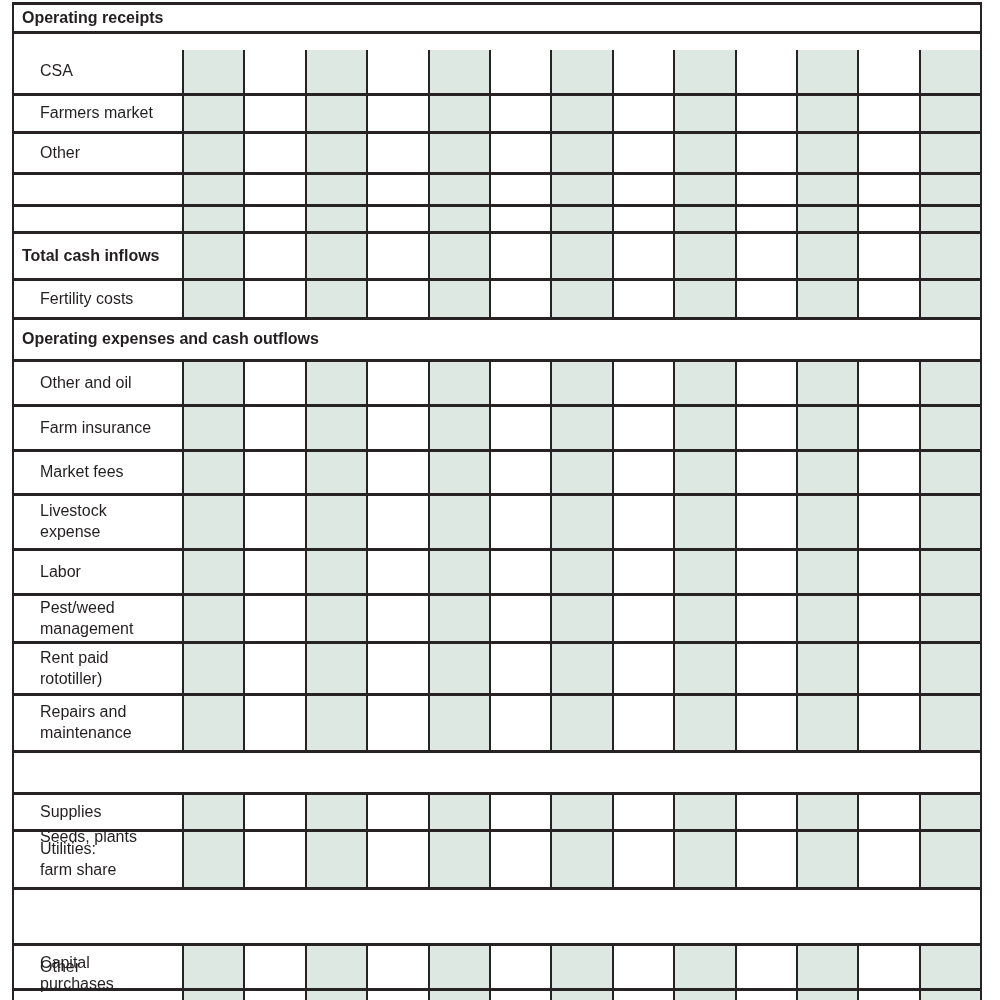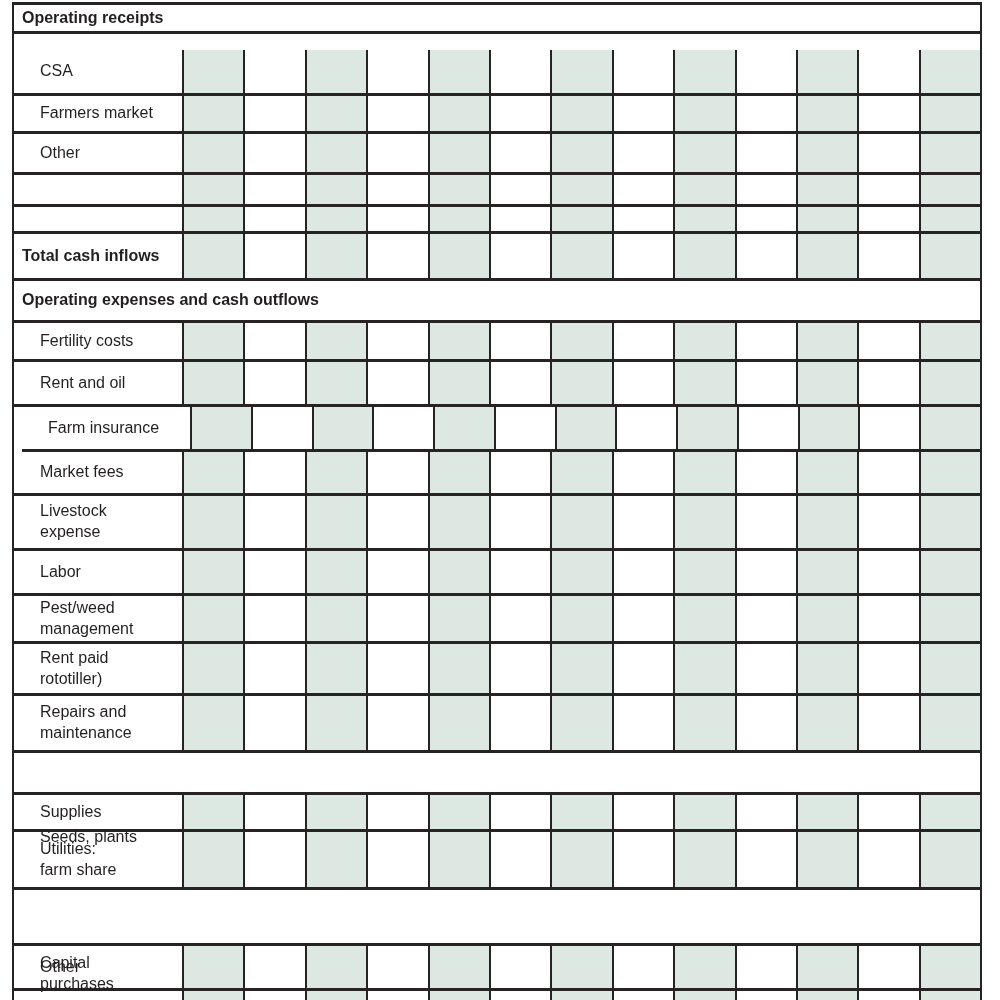--- a/index.html
+++ b/index.html
@@ -152,56 +152,56 @@
         <div class="cell shaded"></div>
         <div class="cell"></div>
         <div class="cell shaded"></div>
         <div class="cell"></div>
         <div class="cell shaded"></div>
         <div class="cell"></div>
         <div class="cell shaded"></div>
         <div class="cell"></div>
         <div class="cell shaded"></div>
       </div>
+      <div class="row row-item" style="height: 39px;">
+        <div class="label-cell">Fertility costs</div>
+        <div class="cell shaded"></div>
+        <div class="cell"></div>
+        <div class="cell shaded"></div>
+        <div class="cell"></div>
+        <div class="cell shaded"></div>
+        <div class="cell"></div>
+        <div class="cell shaded"></div>
+        <div class="cell"></div>
+        <div class="cell shaded"></div>
+        <div class="cell"></div>
+        <div class="cell shaded"></div>
+        <div class="cell"></div>
+        <div class="cell shaded"></div>
+      </div>
       <div class="row row-section" style="height: 42px;">
         <div class="label-cell">Operating expenses and cash outflows</div>
       </div>
-      <div class="row row-item" style="height: 39px;">
-        <div class="label-cell">Fertility costs</div>
-        <div class="cell shaded"></div>
-        <div class="cell"></div>
-        <div class="cell shaded"></div>
-        <div class="cell"></div>
-        <div class="cell shaded"></div>
-        <div class="cell"></div>
-        <div class="cell shaded"></div>
-        <div class="cell"></div>
-        <div class="cell shaded"></div>
-        <div class="cell"></div>
-        <div class="cell shaded"></div>
-        <div class="cell"></div>
-        <div class="cell shaded"></div>
-      </div>
       <div class="row row-item" style="height: 45px;">
-        <div class="label-cell">Rent and oil</div>
-        <div class="cell shaded"></div>
-        <div class="cell"></div>
-        <div class="cell shaded"></div>
-        <div class="cell"></div>
-        <div class="cell shaded"></div>
-        <div class="cell"></div>
-        <div class="cell shaded"></div>
-        <div class="cell"></div>
-        <div class="cell shaded"></div>
-        <div class="cell"></div>
-        <div class="cell shaded"></div>
-        <div class="cell"></div>
-        <div class="cell shaded"></div>
-      </div>
-      <div class="row row-item" style="height: 45px; margin-left: 8px;">
+        <div class="label-cell">Other and oil</div>
+        <div class="cell shaded"></div>
+        <div class="cell"></div>
+        <div class="cell shaded"></div>
+        <div class="cell"></div>
+        <div class="cell shaded"></div>
+        <div class="cell"></div>
+        <div class="cell shaded"></div>
+        <div class="cell"></div>
+        <div class="cell shaded"></div>
+        <div class="cell"></div>
+        <div class="cell shaded"></div>
+        <div class="cell"></div>
+        <div class="cell shaded"></div>
+      </div>
+      <div class="row row-item" style="height: 45px;">
         <div class="label-cell">Farm insurance</div>
         <div class="cell shaded"></div>
         <div class="cell"></div>
         <div class="cell shaded"></div>
         <div class="cell"></div>
         <div class="cell shaded"></div>
         <div class="cell"></div>
         <div class="cell shaded"></div>
         <div class="cell"></div>
         <div class="cell shaded"></div>

